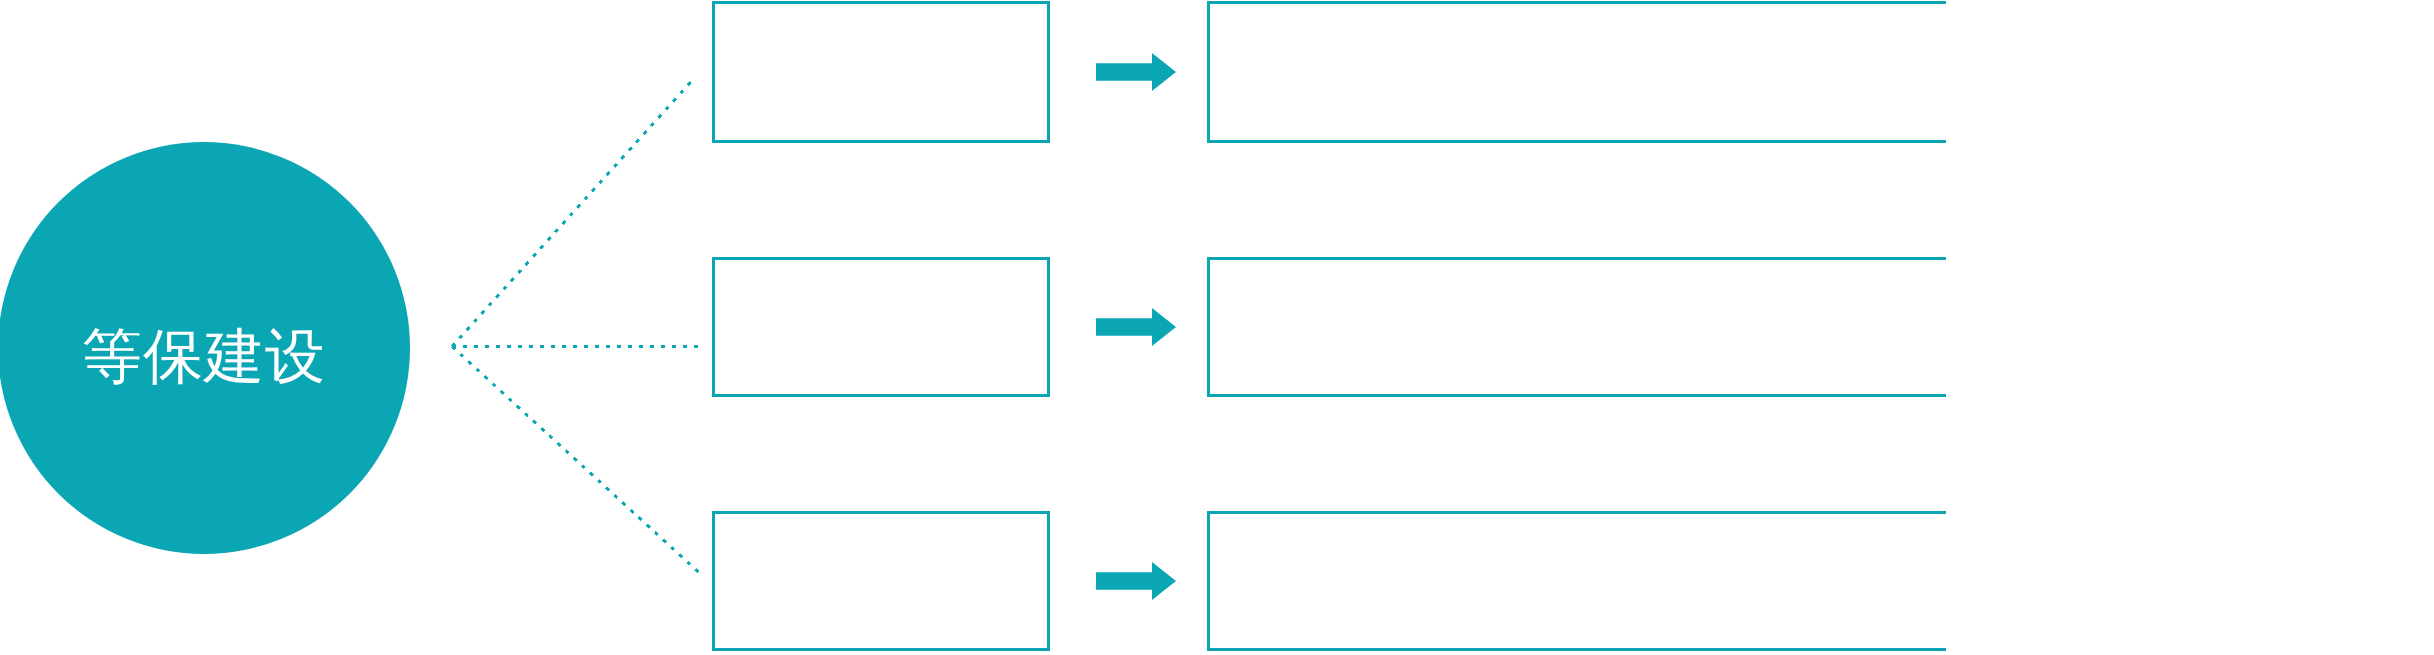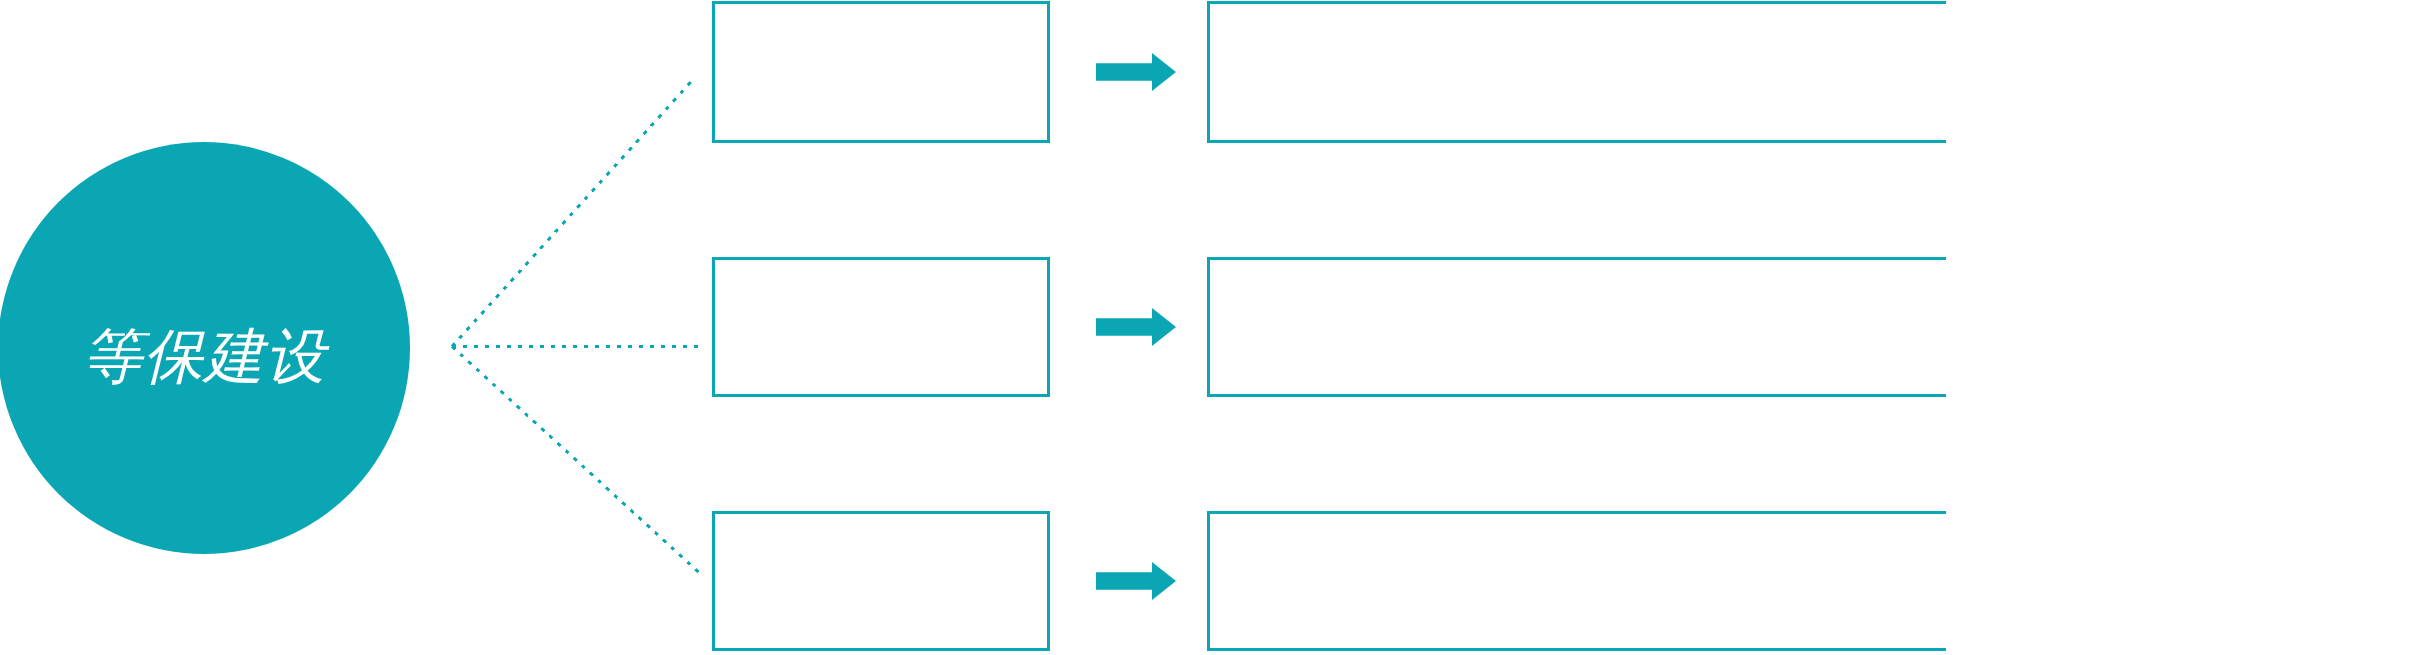--- a/index.html
+++ b/index.html
@@ -7,21 +7,20 @@
     padding: 0;
     background: #ffffff;
     font-family: "Liberation Sans", sans-serif;
   }
   .canvas {
     position: relative;
     width: 1946px;
     height: 655px;
     background: var(--canvas-bg, #ffffff);
     overflow: hidden;
-    font-style: italic;
   }
 
   
   .root-circle {
     position: absolute;
     left: -2px;
     top: 142px;
     width: 412px;
     height: 412px;
     border-radius: 50%;

